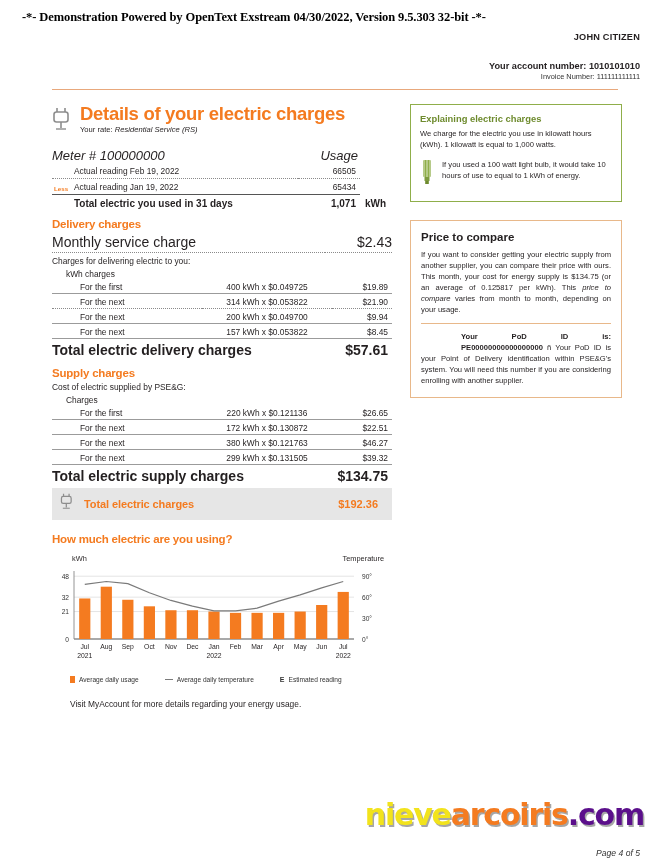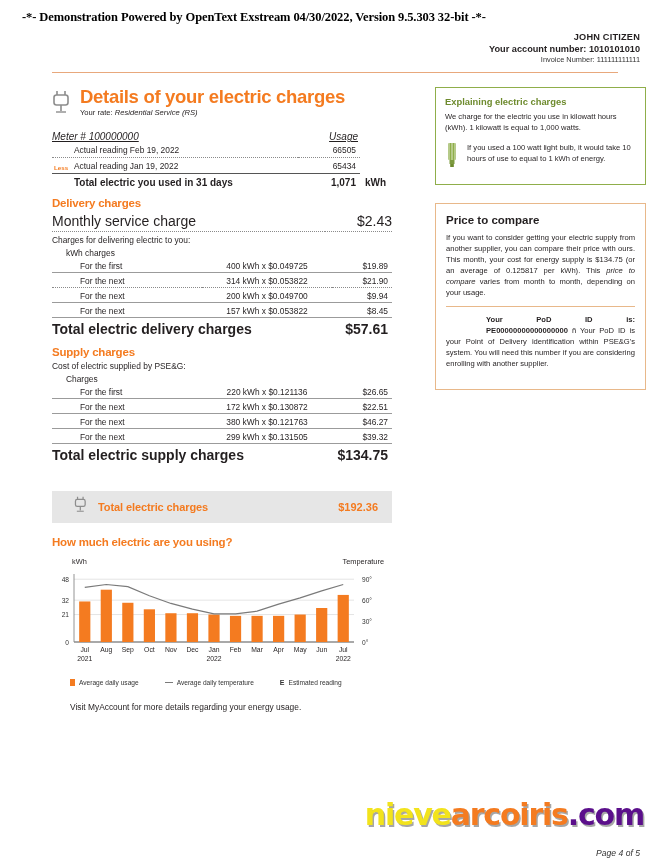--- a/index.html
+++ b/index.html
@@ -16,44 +16,44 @@
     font-family:"Liberation Serif", serif;
     font-weight:bold; font-size:12.5px;
     color:#000; padding:10px 0 0 22px;
     letter-spacing:-0.1px;
   }
   .acct-block {
     text-align:right; padding-right:30px; margin-top:6px;
     line-height:1.32;
   }
   .acct-name { font-size:9.2px; font-weight:bold; letter-spacing:0.2px; }
-  .acct-num  { font-size:9.2px; font-weight:bold; }
+  .acct-num  { font-size:9.2px; font-weight:bold;margin-top:17px; }
   .acct-inv  { font-size:7.4px; color:#333; }
   .hr-top {
     border:0; border-top:1px solid #e8a87c;
     margin:7px 52px 0 52px;
   }
   
-  .cols { display:flex; padding:0 24px 0 52px; margin-top:14px;gap:25px; }
+  .cols { display:flex; padding:0 24px 0 52px; margin-top:14px; }
   .left-col  { width:340px; }
   .right-col { width:212px; margin-left:18px; }
 
   
   .title-row { display:flex; align-items:flex-start; }
   .plug-ico { width:22px; margin-right:6px; padding-top:3px; }
   h1.sec-title {
     font-size:18.5px; font-weight:bold; color:#f47b20;
     letter-spacing:-0.3px; line-height:1.05;
   }
   .rate-line { font-size:7.6px; margin-top:2px; color:#231f20; }
   .rate-line i { font-style:italic; }
 
   
   table.t { width:100%; border-collapse:collapse; }
-  .meter-hdr td { font-size:10px; font-style:italic; padding-top:11px;text-decoration:underline; }
+  .meter-hdr td { font-size:13px; font-style:italic; padding-top:11px; }
   .meter-hdr .u { text-align:right; padding-right:34px; }
   .rd td { font-size:8.4px; padding:3px 0 2px 0; }
   .rd .lbl { padding-left:22px; border-bottom:1px dotted #8a8a8a; }
   .rd .val { text-align:right; width:62px; border-bottom:1px dotted #8a8a8a; padding-right:4px;}
   .rd .unit{ width:32px; padding-left:5px; }
   .rd.solid .lbl, .rd.solid .val { border-bottom:1px solid #555; }
   .less-tag {
     color:#f47b20; font-size:6.2px; font-weight:bold;
     position:absolute; margin-left:-20px; margin-top:3px;
   }
@@ -86,22 +86,22 @@
   .tier.dotted td { border-bottom:1px dotted #8a8a8a; }
   .grand td {
     font-size:14px; font-weight:bold;
     border-top:1.6px solid #444; padding-top:3px;
   }
   .grand td.r { text-align:right; padding-right:4px; }
 
   
   .total-bar {
     display:flex; align-items:center;
-    background:#e6e6e6; margin-top:28px;
-    padding:5px 8px 5px 22px;
+    background:#e6e6e6; margin-top:4px;
+    padding:5px 8px 5px 8px;
   }
   .total-bar .tb-ico { width:18px; }
   .total-bar .tb-lbl {
     flex:1; font-size:11px; font-weight:bold; color:#f47b20;
     padding-left:6px; letter-spacing:-0.1px;
   }
   .total-bar .tb-amt {
     font-size:11px; font-weight:bold; color:#f47b20; padding-right:6px;
   }
 
@@ -138,21 +138,21 @@
   }
   .box-green h3 {
     font-size:9.4px; font-weight:bold; color:#6e8b2e; margin-bottom:5px;
   }
   .box-green p { font-size:7.6px; line-height:1.42; }
   .bulb-row { display:flex; margin-top:8px; }
   .bulb-ico { width:22px; flex:none; }
   .bulb-row p { font-size:7.6px; line-height:1.45; }
 
   .box-orange {
-    border:1.4px solid #e8b88a; padding:10px 10px 20px 10px; margin-top:18px;
+    border:1.4px solid #e8b88a; padding:10px 10px 11px 10px; margin-top:18px;
   }
   .box-orange h3 { font-size:11.5px; font-weight:bold; margin-bottom:6px; }
   .box-orange p {
     font-size:7.6px; line-height:1.45; text-align:justify;
   }
   .box-orange i { font-style:italic; }
   .box-sep { border:0; border-top:1px solid #e8b88a; margin:8px 0 7px 0; }
   .pod b { font-weight:bold;margin-left:40px; }
 
   

